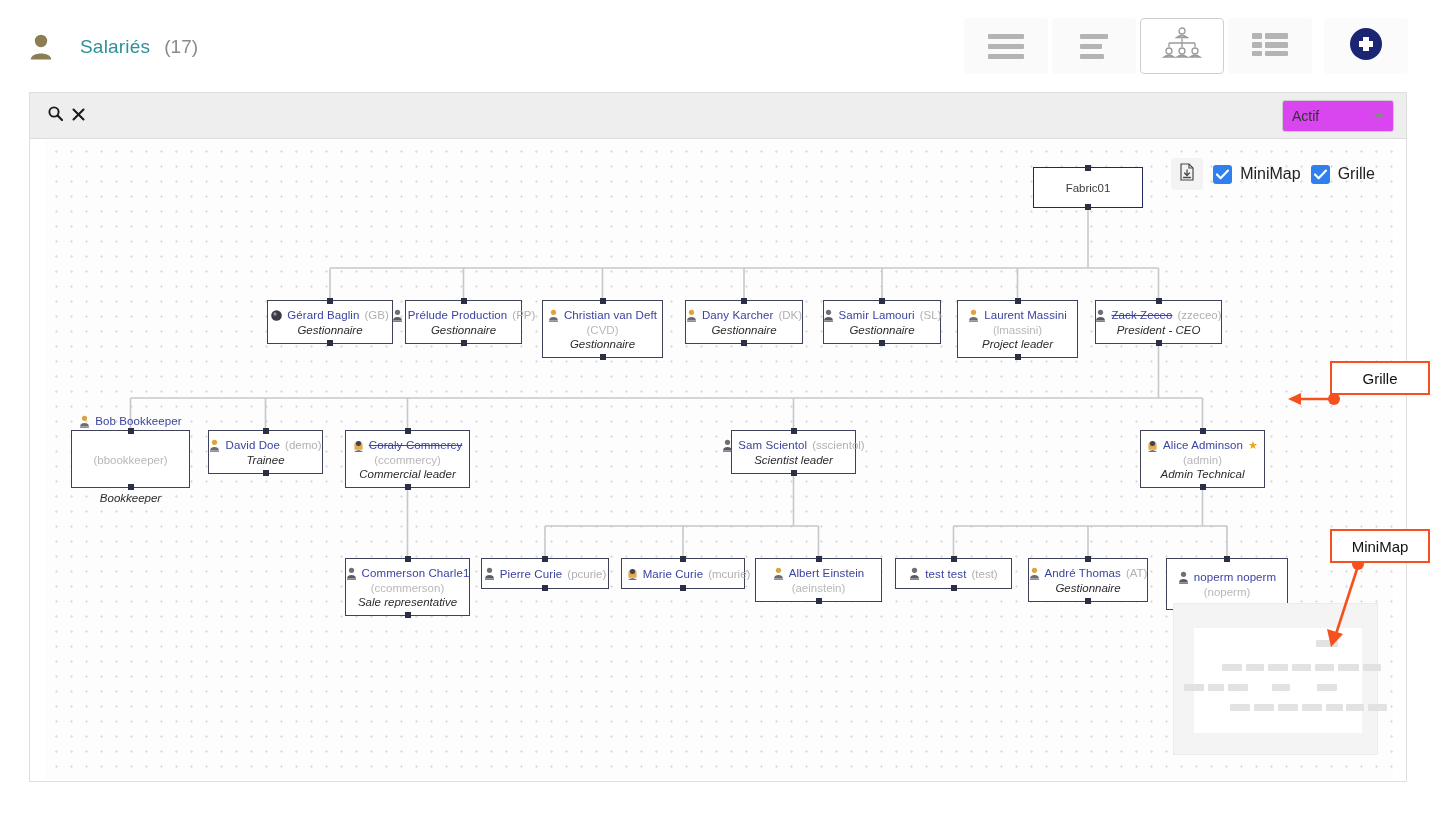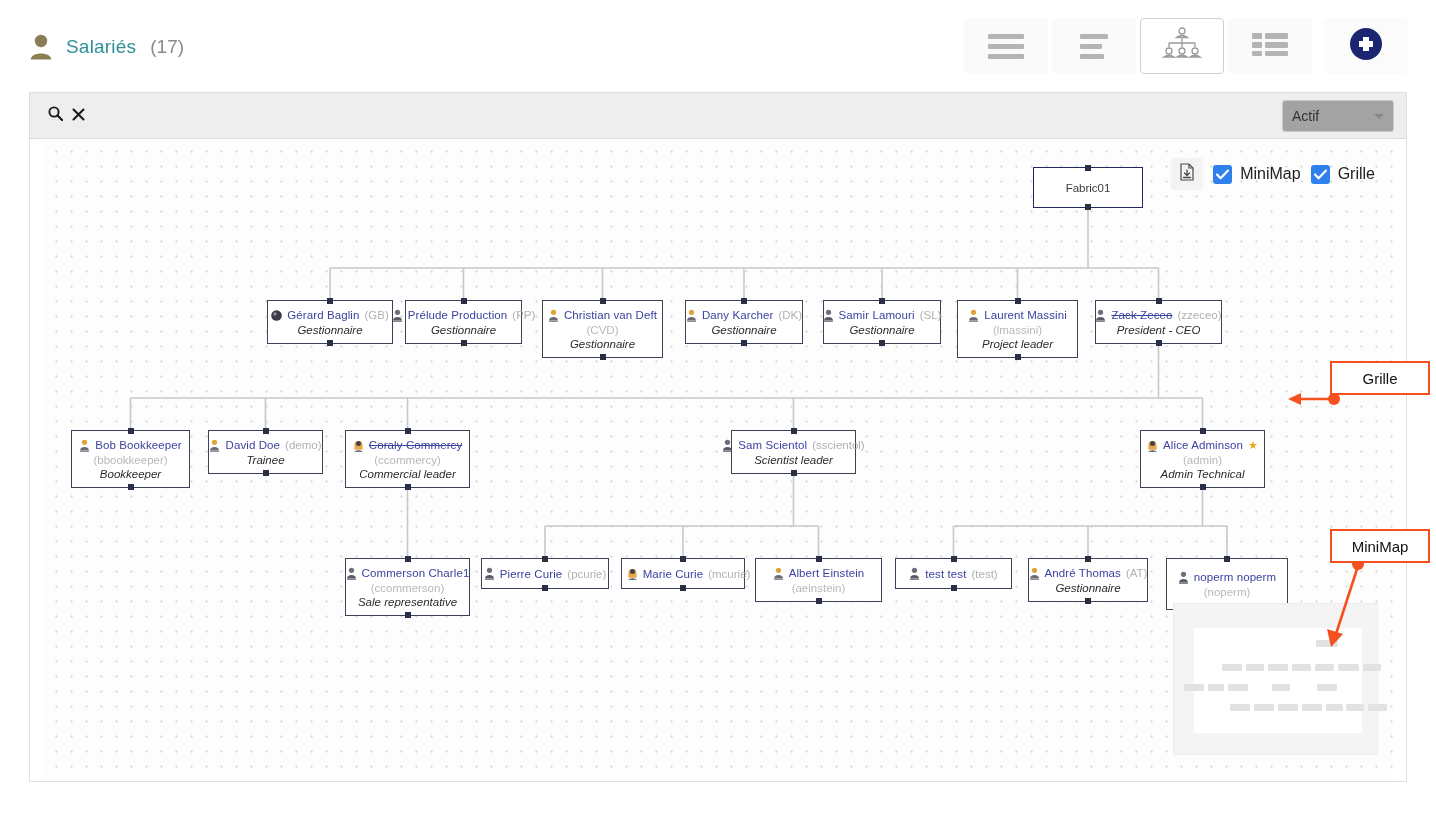--- a/index.html
+++ b/index.html
@@ -16,21 +16,21 @@
   .header {
     position: absolute; left: 0; top: 0; width: 1436px; height: 88px;
     background: #fff;
   }
   .header-left {
     position: absolute; left: 30px; top: 34px;
     display: flex; align-items: center; gap: 14px;
   }
   .person-glyph { width: 22px; height: 26px; display: block; }
   .title-text {
-    font-size: 19px; color: #2e9099; font-weight: 400; letter-spacing: .2px;
+    font-size: 19px; color: #2e9099; font-weight: 400; letter-spacing: .2px; margin-left: 14px;
   }
   .title-count { font-size: 19px; color: #8a8a8a; font-weight: 400; }
 
   .header-right {
     position: absolute; right: 28px; top: 18px;
     display: flex; align-items: center; gap: 4px;
   }
   .viewbtn {
     width: 84px; height: 56px; background: #fafafa;
     border: 1px solid transparent; border-radius: 4px;
@@ -54,21 +54,21 @@
   }
   .panel-toolbar {
     position: relative; height: 46px; background: #eeeeee;
     border-bottom: 1px solid #dcdcdc;
     display: flex; align-items: center;
   }
   .tb-icons { display: flex; align-items: center; gap: 9px; margin-left: 18px; }
   .tb-ico { cursor: pointer; display: block; color: #222; }
   .status-select {
     position: absolute; right: 12px; top: 7px;
-    width: 112px; height: 32px; background: #a3a3a3;
+    width: 112px; height: 32px; background: #d946ef;
     border: 1px solid #ccc; border-radius: 3px;
     display: flex; align-items: center; padding: 0 9px;
     font-size: 14px; color: #333; cursor: pointer;
   }
   .status-select .caret {
     margin-left: auto; width: 0; height: 0;
     border-left: 5px solid transparent; border-right: 5px solid transparent;
     border-top: 5px solid #888;
   }
 
@@ -360,21 +360,21 @@
                 <path d="M1.1 11.2 C1.1 7.0 9.9 7.0 9.9 11.2 Z" fill="#5a5a66"></path>
                 <rect x="1.0" y="11.4" width="9" height="1.4" rx="0.5" fill="#5a5a66"></rect>
               </svg>
               <span class="nm struck">Zack Zeceo</span>
               <span class="lg">(zzeceo)</span>
             </div>
             <div class="jt">President - CEO</div>
             <span class="handle top"></span>
             <span class="handle bot"></span>
           </div>
-          <div class="node" style="left: 26px; top: 290px; width: 119px; height: 58px;">
+          <div class="node" style="left: 26px; top: 290px; width: 119px; height: 58px; gap: 24px;">
             <div class="row1">
               <svg class="ava" viewBox="0 0 11 13">
                 <circle cx="5.5" cy="3.3" r="2.6" fill="#e0a23c"></circle>
                 <path d="M1.1 11.2 C1.1 7.0 9.9 7.0 9.9 11.2 Z" fill="#6b6b75"></path>
                 <rect x="1.0" y="11.4" width="9" height="1.4" rx="0.5" fill="#6b6b75"></rect>
               </svg>
               <span class="nm">Bob Bookkeeper</span>
             </div>
             <div class="lg2">(bbookkeeper)</div>
             <div class="jt">Bookkeeper</div>

